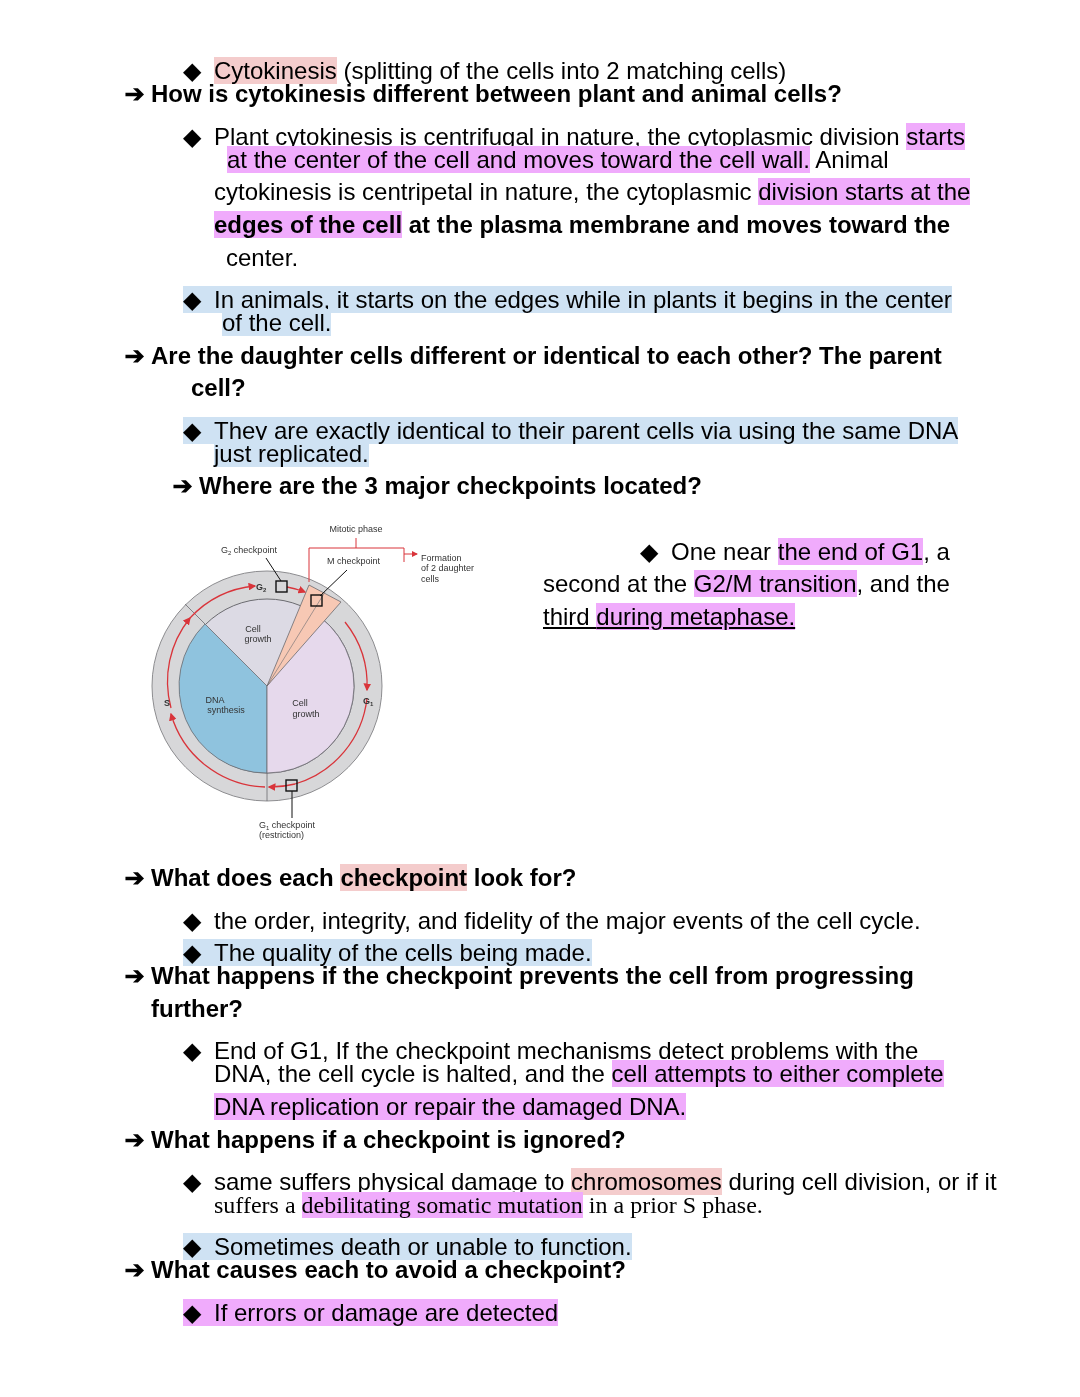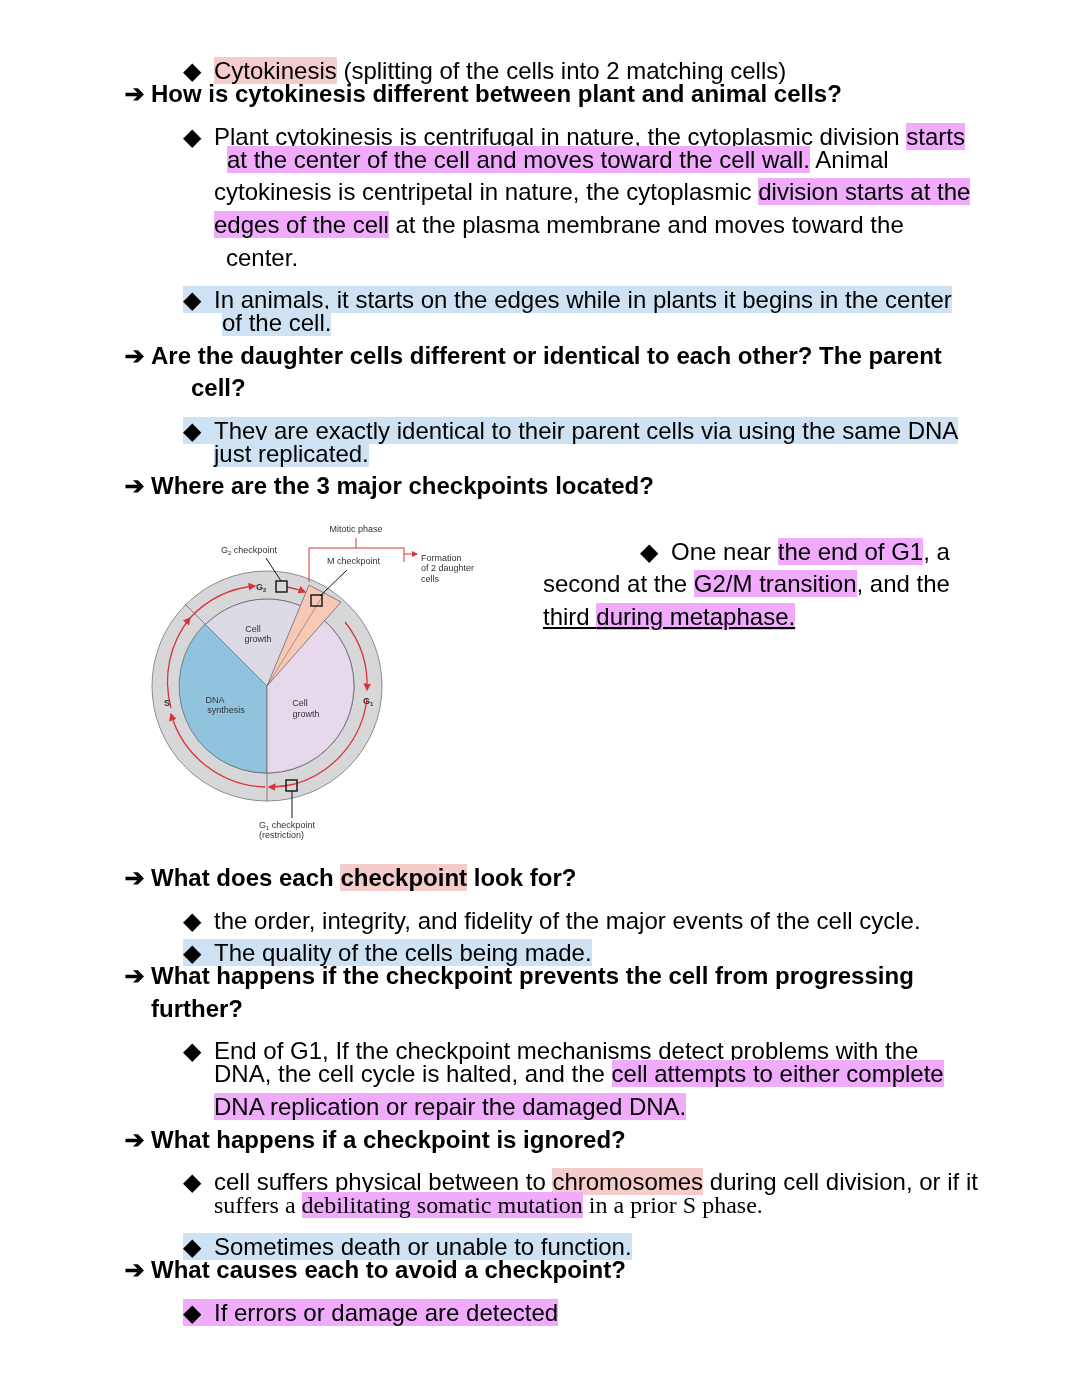--- a/index.html
+++ b/index.html
@@ -32,21 +32,21 @@
 </div>
 <div class="line b" style="top:111px;">
   <span class="dia">◆</span><span>Plant cytokinesis is centrifugal in nature, the cytoplasmic division </span><span class="hl-y">starts</span>
 </div>
 <div class="line bcont" style="top:144px;padding-left:13px;">
   <span class="hl-y">at the center of the cell and moves toward the cell wall.</span><span> Animal</span>
 </div>
 <div class="line bcont" style="top:176px;">
   <span>cytokinesis is centripetal in nature, the cytoplasmic </span><span class="hl-y">division starts at the</span>
 </div>
-<div class="line bcont" style="top:209px;">
+<div class="line bcont" style="top:209px;font-weight:bold;">
   <span class="hl-y">edges of the cell</span><span> at the plasma membrane and moves toward the</span>
 </div>
 <div class="line bcont" style="top:242px;margin-left:12px;">
   <span>center.</span>
 </div>
 <div class="line b" style="top:274px;">
   <span class="hl-b"><span class="dia">◆</span><span>In animals, it starts on the edges while in plants it begins in the center</span></span>
 </div>
 <div class="line bcont" style="top:307px;padding-left:8px;">
   <span class="hl-b">of the cell.</span>
@@ -58,21 +58,21 @@
 <div class="line qcont" style="top:372px;margin-left:40px;">
   <span>cell?</span>
 </div>
 <div class="line b" style="top:405px;">
   <span class="hl-b"><span class="dia">◆</span><span>They are exactly identical to their parent cells via using the same DNA</span></span>
 </div>
 <div class="line bcont" style="top:438px;">
   <span class="hl-b">just replicated.</span>
 </div>
 
-<div class="line q" style="top:470px;">
+<div class="line q" style="top:470px;margin-left:48px;">
   <span class="arrow">➔</span><span>Where are the 3 major checkpoints located?</span>
 </div>
 
 <svg class="diagram" viewBox="0 0 345 330" xmlns="http://www.w3.org/2000/svg">
   <defs>
     <marker id="arr" markerWidth="6" markerHeight="6" refX="5" refY="3" orient="auto">
       <path d="M0,0 L6,3 L0,6 z" fill="#d9343a"></path>
     </marker>
   </defs>
 
@@ -162,21 +162,21 @@
   <span>DNA, the cell cycle is halted, and the </span><span class="hl-y">cell attempts to either complete</span>
 </div>
 <div class="line bcont" style="top:1091px;">
   <span class="hl-y">DNA replication or repair the damaged DNA.</span>
 </div>
 
 <div class="line q" style="top:1124px;">
   <span class="arrow">➔</span><span>What happens if a checkpoint is ignored?</span>
 </div>
 <div class="line b" style="top:1156px;">
-  <span class="dia">◆</span><span>cell suffers physical between to </span><span class="hl-p">chromosomes</span><span> during cell division, or if it</span>
+  <span class="dia">◆</span><span>same suffers physical damage to </span><span class="hl-p">chromosomes</span><span> during cell division, or if it</span>
 </div>
 <div class="line bcont" style="top:1189px;font-family:Liberation Serif, serif;">
   <span>suffers a </span><span class="hl-y">debilitating somatic mutation</span><span> in a prior S phase.</span>
 </div>
 <div class="line b" style="top:1221px;">
   <span class="hl-b"><span class="dia">◆</span><span>Sometimes death or unable to function.</span></span>
 </div>
 
 <div class="line q" style="top:1254px;">
   <span class="arrow">➔</span><span>What causes each to avoid a checkpoint?</span>

